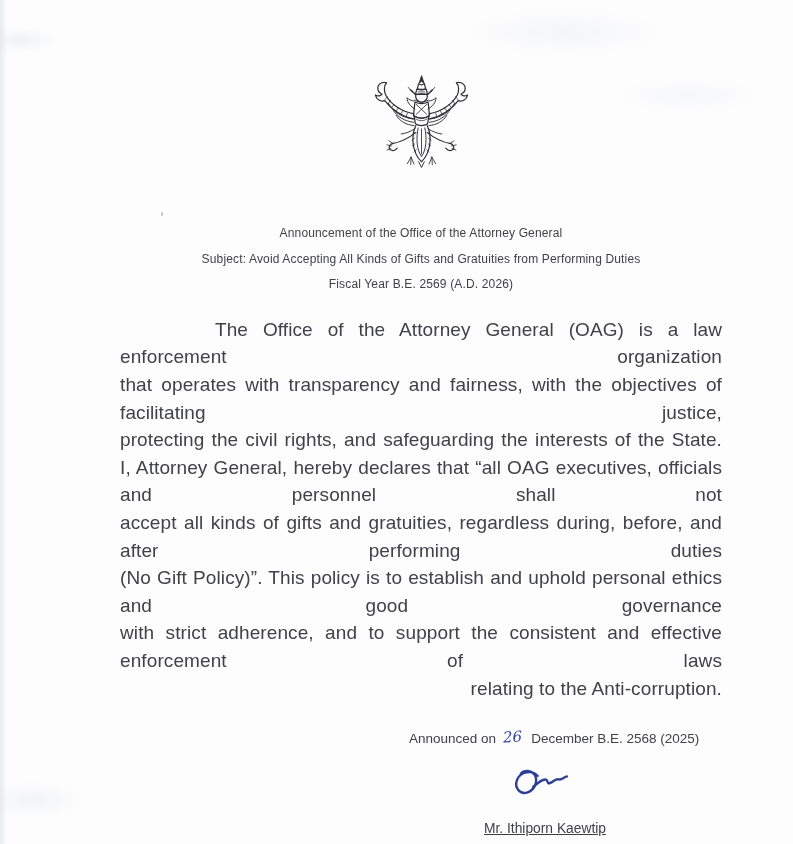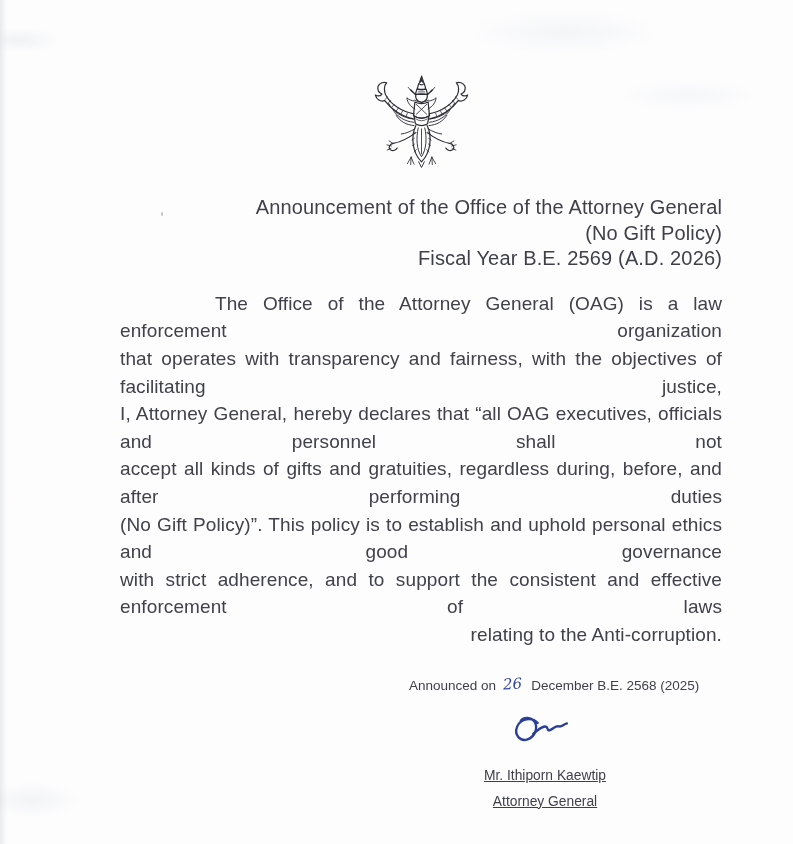--- a/index.html
+++ b/index.html
@@ -22,22 +22,23 @@
     position:absolute;
     left:120px; top:0;
     width:602px;
   }
   .emblem-wrap{
     padding-top:74px;
     text-align:center;
     height:121px;
   }
   .titleblock{
-    text-align:right;
-    font-size:20px;
+    margin-top:26px;
+    text-align:center;
+    font-size:12px;
     line-height:25.6px;
     color:#3f3f48;
     letter-spacing:.15px;
   }
   .para{ margin-top:18px; font-size:19px; line-height:27.6px; letter-spacing:.1px; }
   .para2{ margin-top:5px; }
   .bl{ width:602px; }
   .jl{ text-align:justify; text-align-last:justify; }
   .ll{ text-align:right; }
   .ind{ text-indent:95px; }
@@ -126,27 +127,28 @@
           <path d="M60 58 L60 84.5" stroke-width="0.9"></path>
           <path d="M53 62 L50.3 64 M52.5 68 L49.8 70 M52.8 74 L50.3 76 M54.5 80 L52.3 82.6 M67 62 L69.7 64 M67.5 68 L70.2 70 M67.2 74 L69.7 76 M65.5 80 L67.7 82.6" stroke-width="0.8"></path>
 
           <path d="M57 93 L60 99 L63 93" stroke-width="1"></path>
         </g>
       </svg>
     </div>
 
     <div class="titleblock">
       <div>Announcement of the Office of the Attorney General</div>
-      <div>(No Gift Policy)</div>
+      <div>Subject: Avoid Accepting All Kinds of Gifts and Gratuities from Performing Duties</div>
       <div>Fiscal Year B.E. 2569 (A.D. 2026)</div>
     </div>
 
     <div class="para">
       <div class="bl jl ind">The Office of the Attorney General (OAG) is a law enforcement organization</div>
       <div class="bl jl">that operates with transparency and fairness, with the objectives of facilitating justice,</div>
+      <div class="bl jl">protecting the civil rights, and safeguarding the interests of the State.</div>
       <div class="bl jl">I, Attorney General, hereby declares that “all OAG executives, officials and personnel shall not</div>
       <div class="bl jl">accept all kinds of gifts and gratuities, regardless during, before, and after performing duties</div>
       <div class="bl jl">(No Gift Policy)”. This policy is to establish and uphold personal ethics and good governance</div>
       <div class="bl jl">with strict adherence, and to support the consistent and effective enforcement of laws</div>
       <div class="bl ll">relating to the Anti-corruption.</div>
     </div>
 
 
     <div class="announced">
       <span>Announced on</span><span class="hand-day">26</span><span>December B.E. 2568 (2025)</span>

